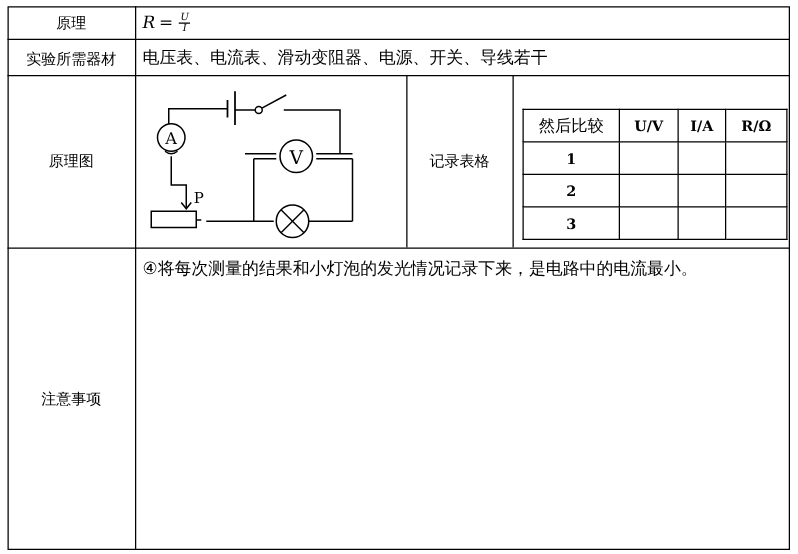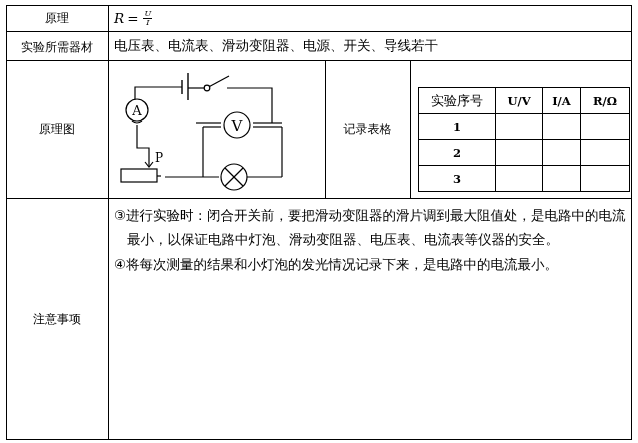--- a/index.html
+++ b/index.html
@@ -89,21 +89,21 @@
   <text x="29" y="55" font-size="13" text-anchor="middle" font-family="DejaVu Serif, serif">A</text>
   <text x="129" y="71" font-size="15" text-anchor="middle" font-family="DejaVu Serif, serif">V</text>
   <text x="51" y="102" font-size="12" text-anchor="middle" font-family="DejaVu Serif, serif">P</text>
 </svg>
 
 <div class="label" style="left:325px; top:60px; width:85px; height:138px;">记录表格</div>
 
 <table class="inner">
   <tbody>
       <tr>
-    <td style="width:76px; font-family:'DejaVu Sans',sans-serif; font-size:13px; font-weight:normal;">实验序号</td>
+    <td style="width:76px; font-family:'DejaVu Sans',sans-serif; font-size:13px; font-weight:normal;">然后比较</td>
     <td style="width:46px;">U/V</td>
     <td style="width:37px;">I/A</td>
     <td style="width:48px;margin-top:32px;">R/Ω</td>
   </tr>
   <tr>
     <td>1</td>
     <td></td>
     <td></td>
     <td></td>
   </tr>
@@ -117,15 +117,14 @@
     <td>3</td>
     <td></td>
     <td></td>
     <td></td>
   </tr>
 </tbody>
   </table>
 
 <div class="label" style="left:6px; top:198px; width:102px; height:242px;">注意事项</div>
 <div class="notes">
-  <div class="note">③进行实验时：闭合开关前，要把滑动变阻器的滑片调到最大阻值处，是电路中的电流最小，以保证电路中灯泡、滑动变阻器、电压表、电流表等仪器的安全。</div>
   <div class="note">④将每次测量的结果和小灯泡的发光情况记录下来，是电路中的电流最小。</div>
 </div>
 
 </body></html>

